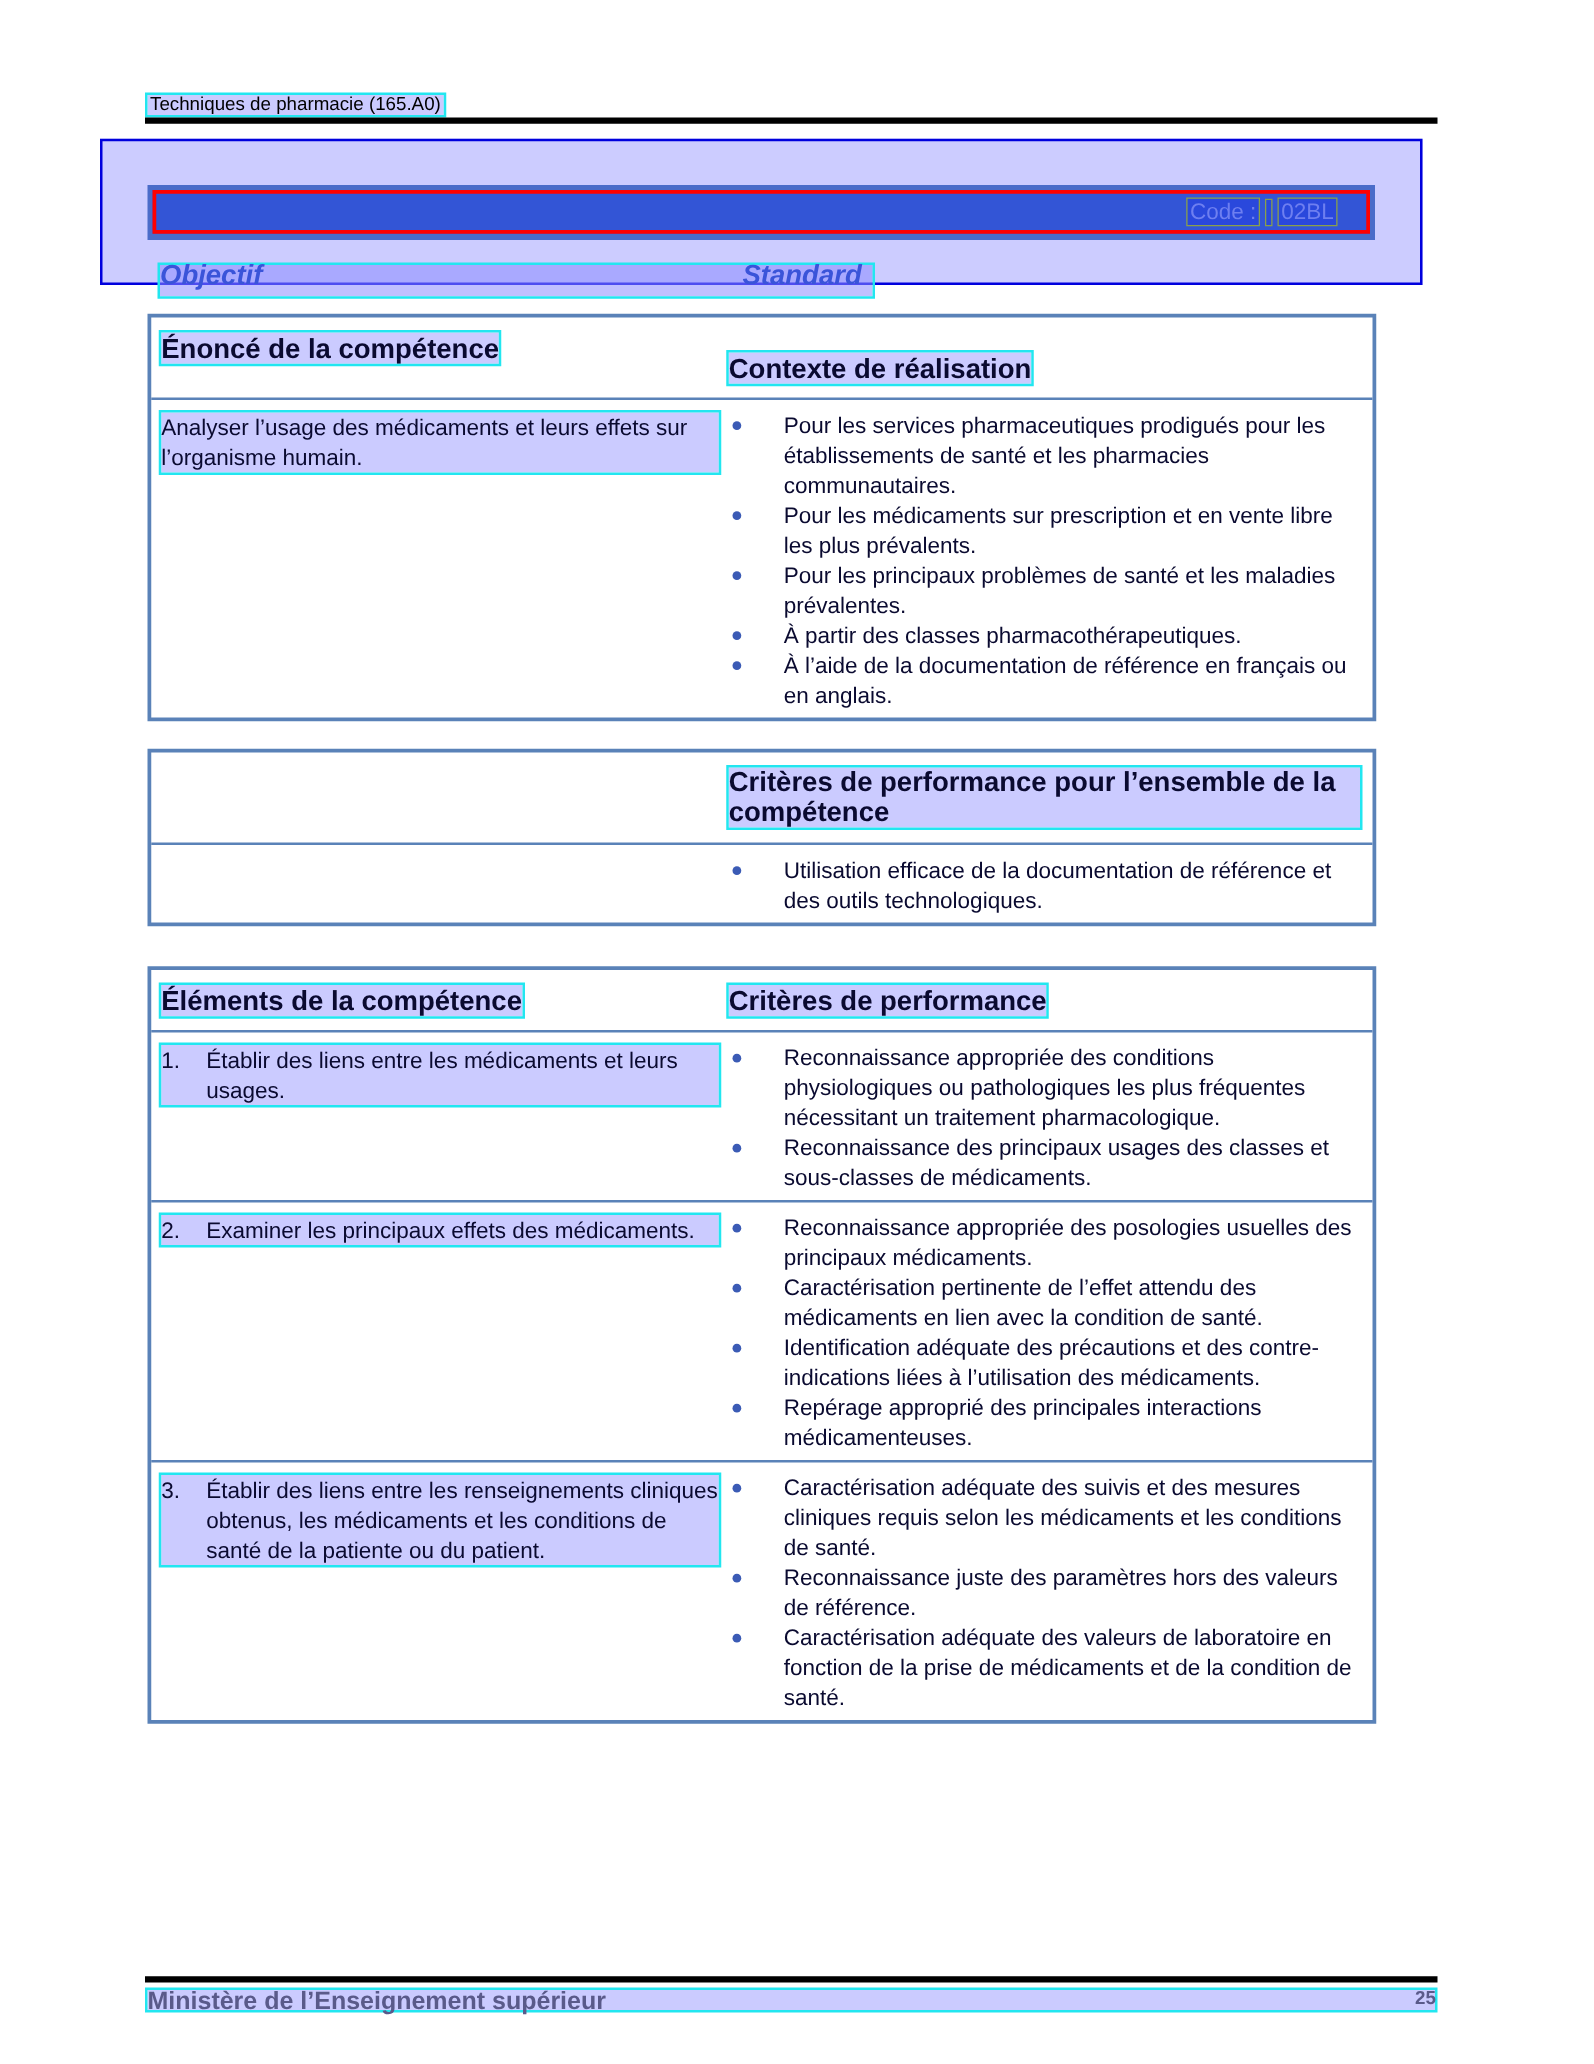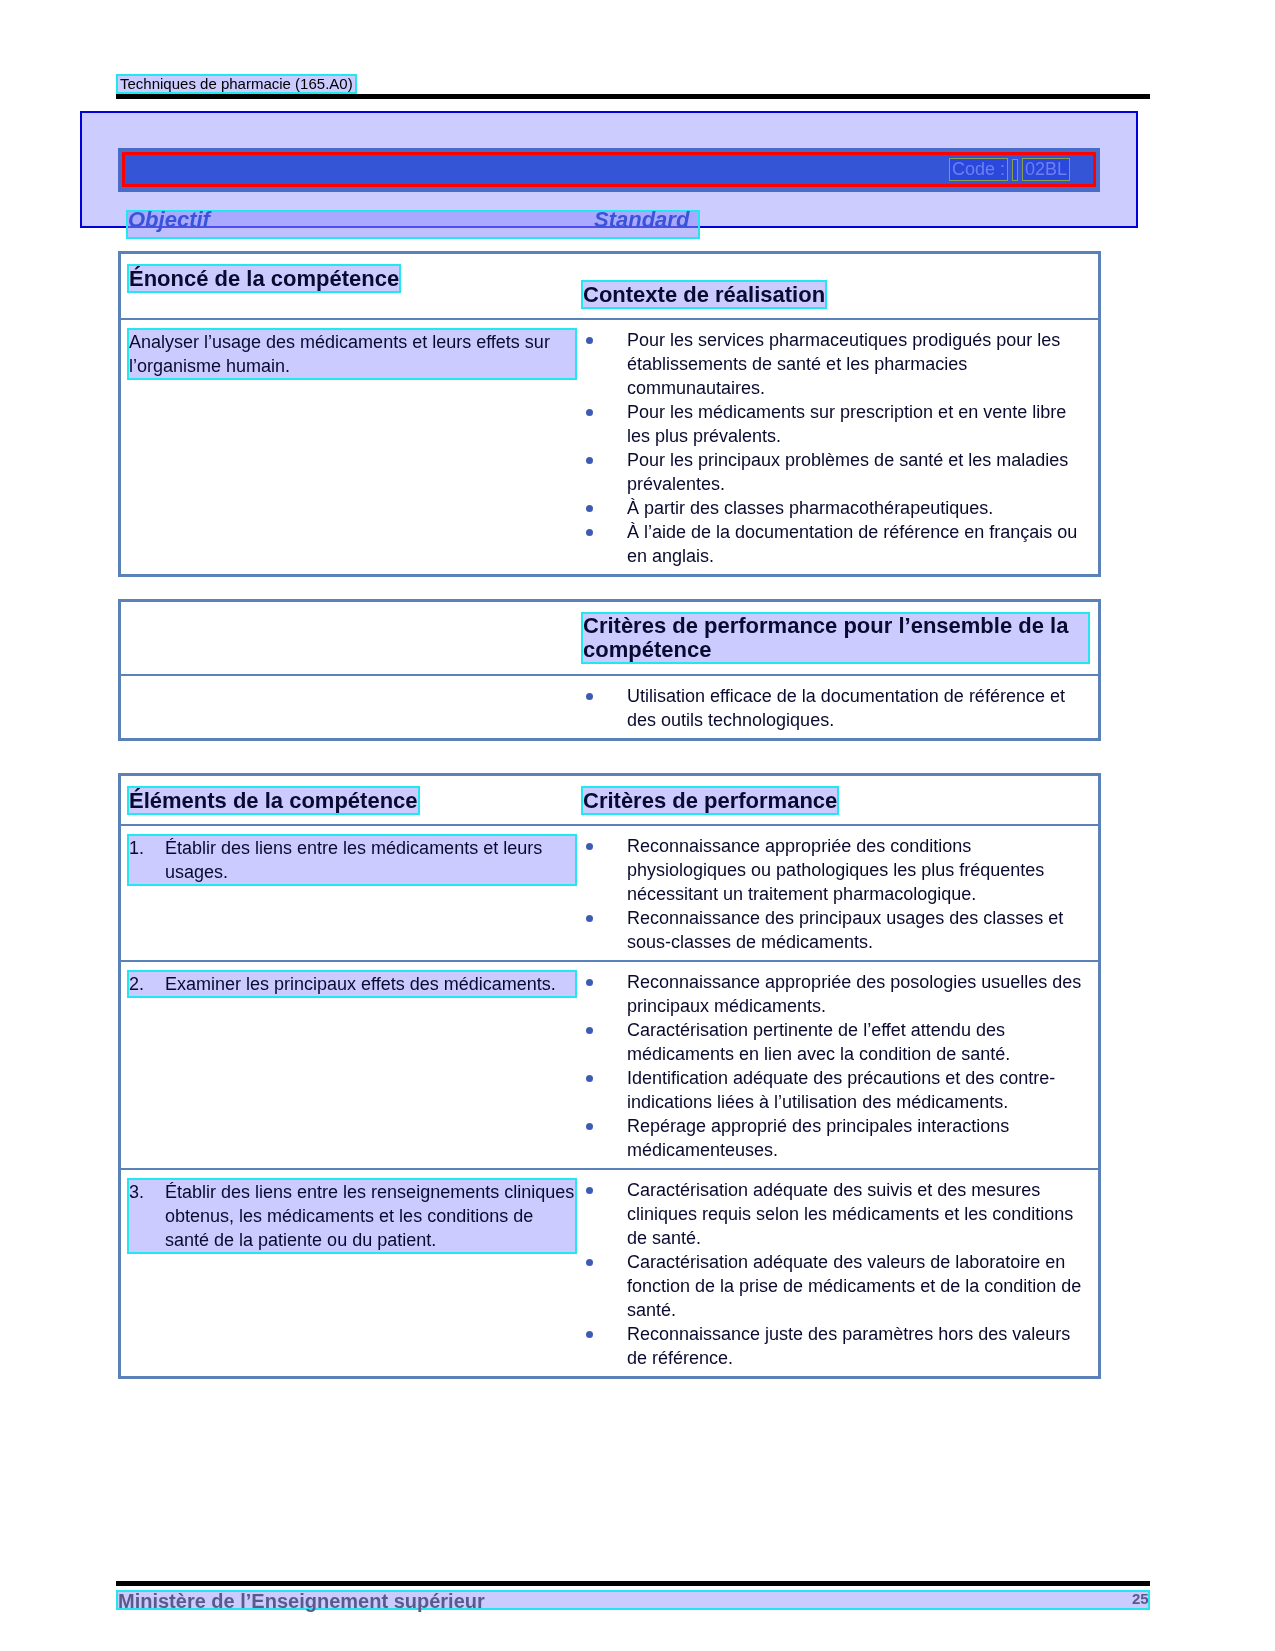--- a/index.html
+++ b/index.html
@@ -137,22 +137,22 @@
   <div class="row">
     <div class="cl">
         <div class="num hl">
           <span class="n">3.</span>
           <span>Établir des liens entre les renseignements cliniques obtenus, les médicaments et les conditions de santé de la patiente ou du patient.</span>
         </div>
       </div>
     <div class="cr">
       <ul class="bl">
         <li>Caractérisation adéquate des suivis et des mesures cliniques requis selon les médicaments et les conditions de santé.</li>
+        <li>Reconnaissance juste des paramètres hors des valeurs de référence.</li>
         <li>Caractérisation adéquate des valeurs de laboratoire en fonction de la prise de médicaments et de la condition de santé.</li>
-        <li>Reconnaissance juste des paramètres hors des valeurs de référence.</li>
       </ul>
     </div>
   </div>
 </div>
 
 <div id="footer-rule"></div>
 <div id="footer-hl"></div>
 <div id="footer-left">Ministère de l’Enseignement supérieur</div>
 <div id="footer-page">25</div>
 

